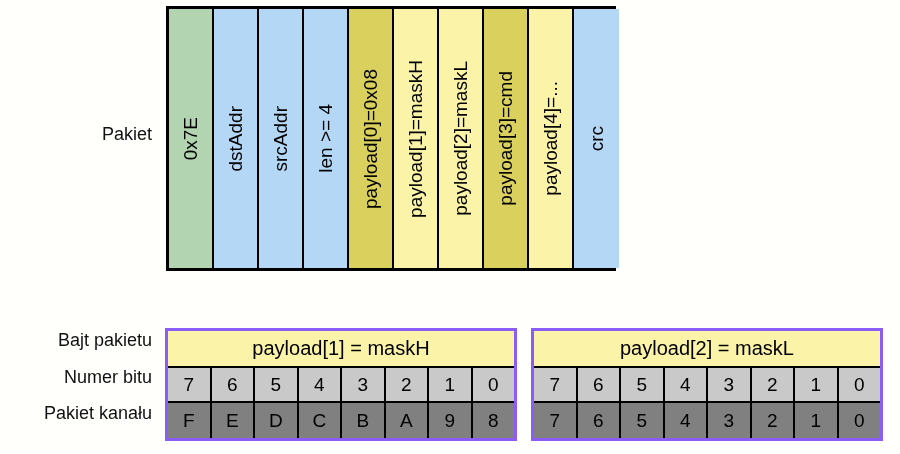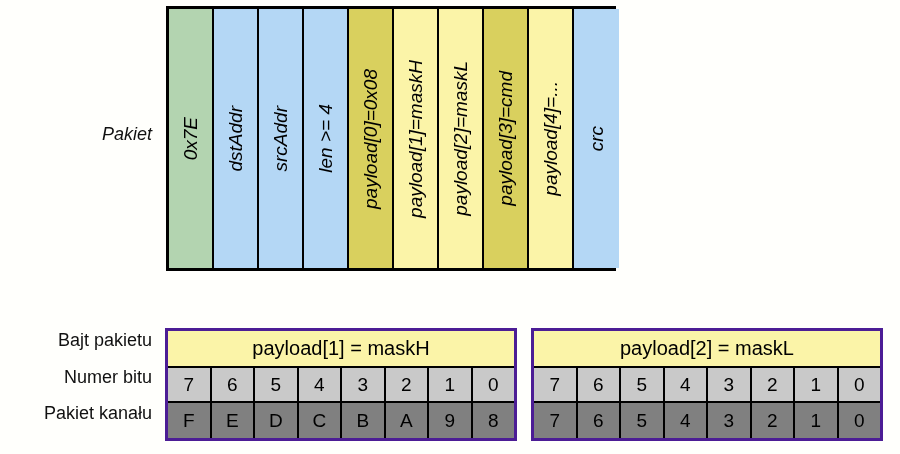--- a/index.html
+++ b/index.html
@@ -17,21 +17,20 @@
     position: relative;
   }
 
   
   #packet-section {
     position: absolute;
     left: 0;
     top: 0;
     width: 900px;
     height: 290px;
-    font-style: italic;
   }
 
   #packet-label {
     position: absolute;
     left: 0;
     top: 124px;
     width: 152px;
     text-align: right;
     font-size: 18px;
     line-height: 20px;
@@ -105,21 +104,21 @@
     padding-left: 8px;
   }
   #label-byte    { height: 40px; line-height: 40px; }
   #label-bit     { height: 35px; line-height: 35px; }
   #label-channel { height: 37px; line-height: 37px; }
 
   .bit-table {
     position: absolute;
     top: 8px;
     width: 352px;
-    border: 3px solid #4c1d95;
+    border: 3px solid #8b5cf6;
     box-sizing: border-box;
     background: #fff;
   }
   #bit-table-maskh { left: 165px; }
   #bit-table-maskl { left: 531px; }
 
   .bt-header {
     height: 37px;
     background: #fbf4a8;
     border-bottom: 2px solid #000000;

